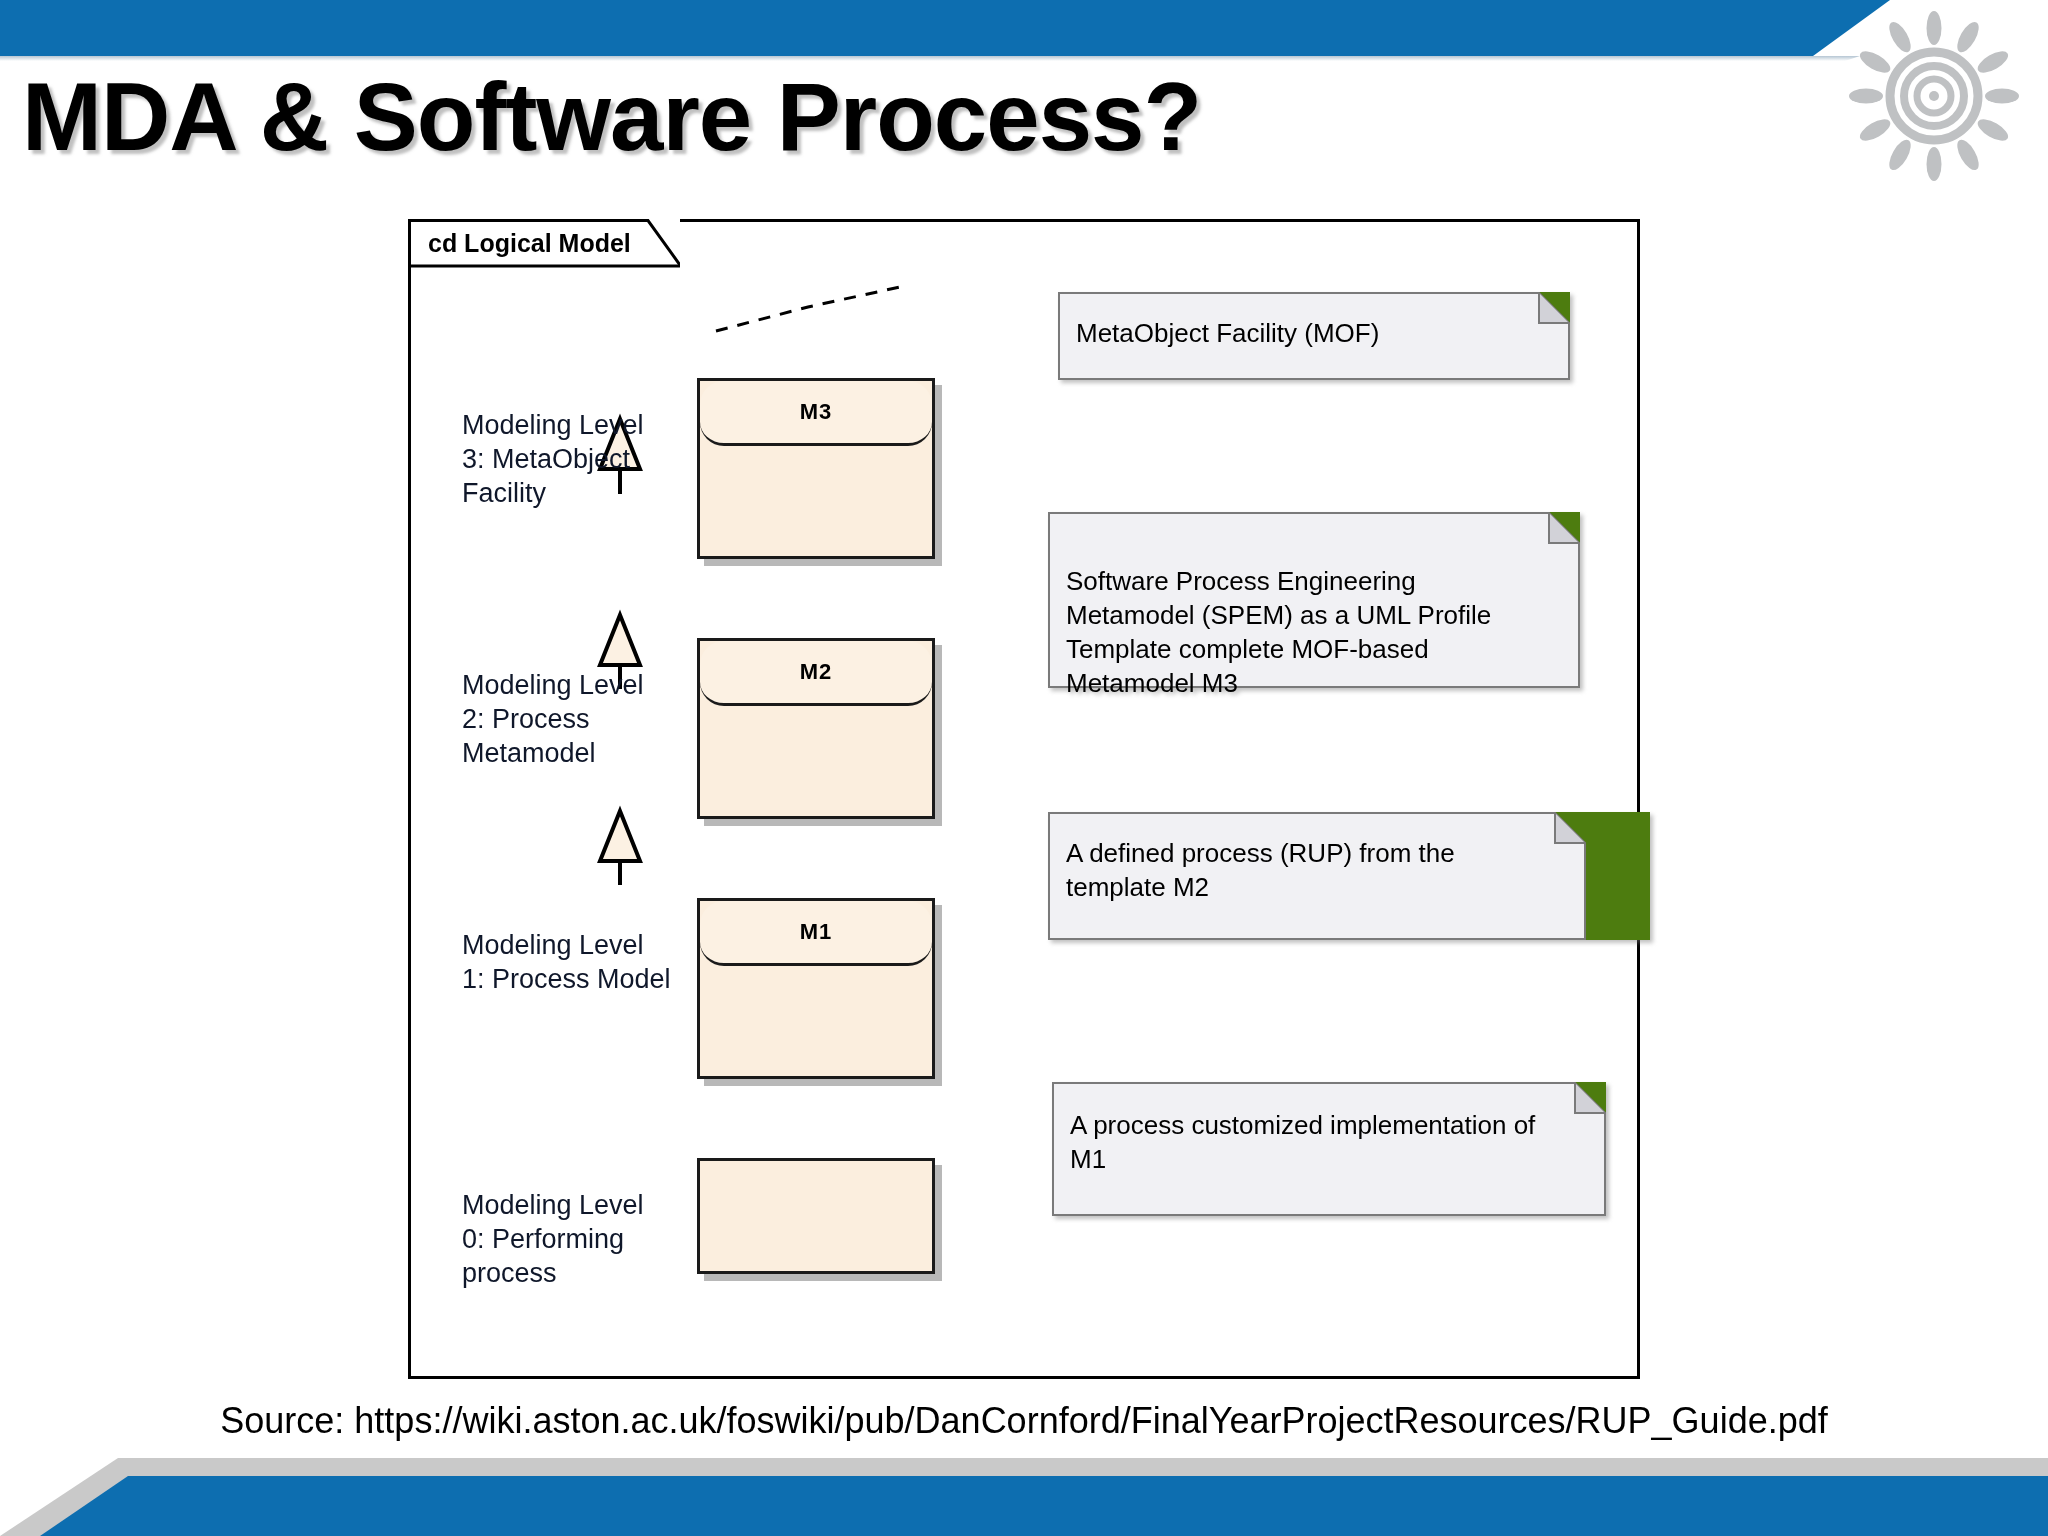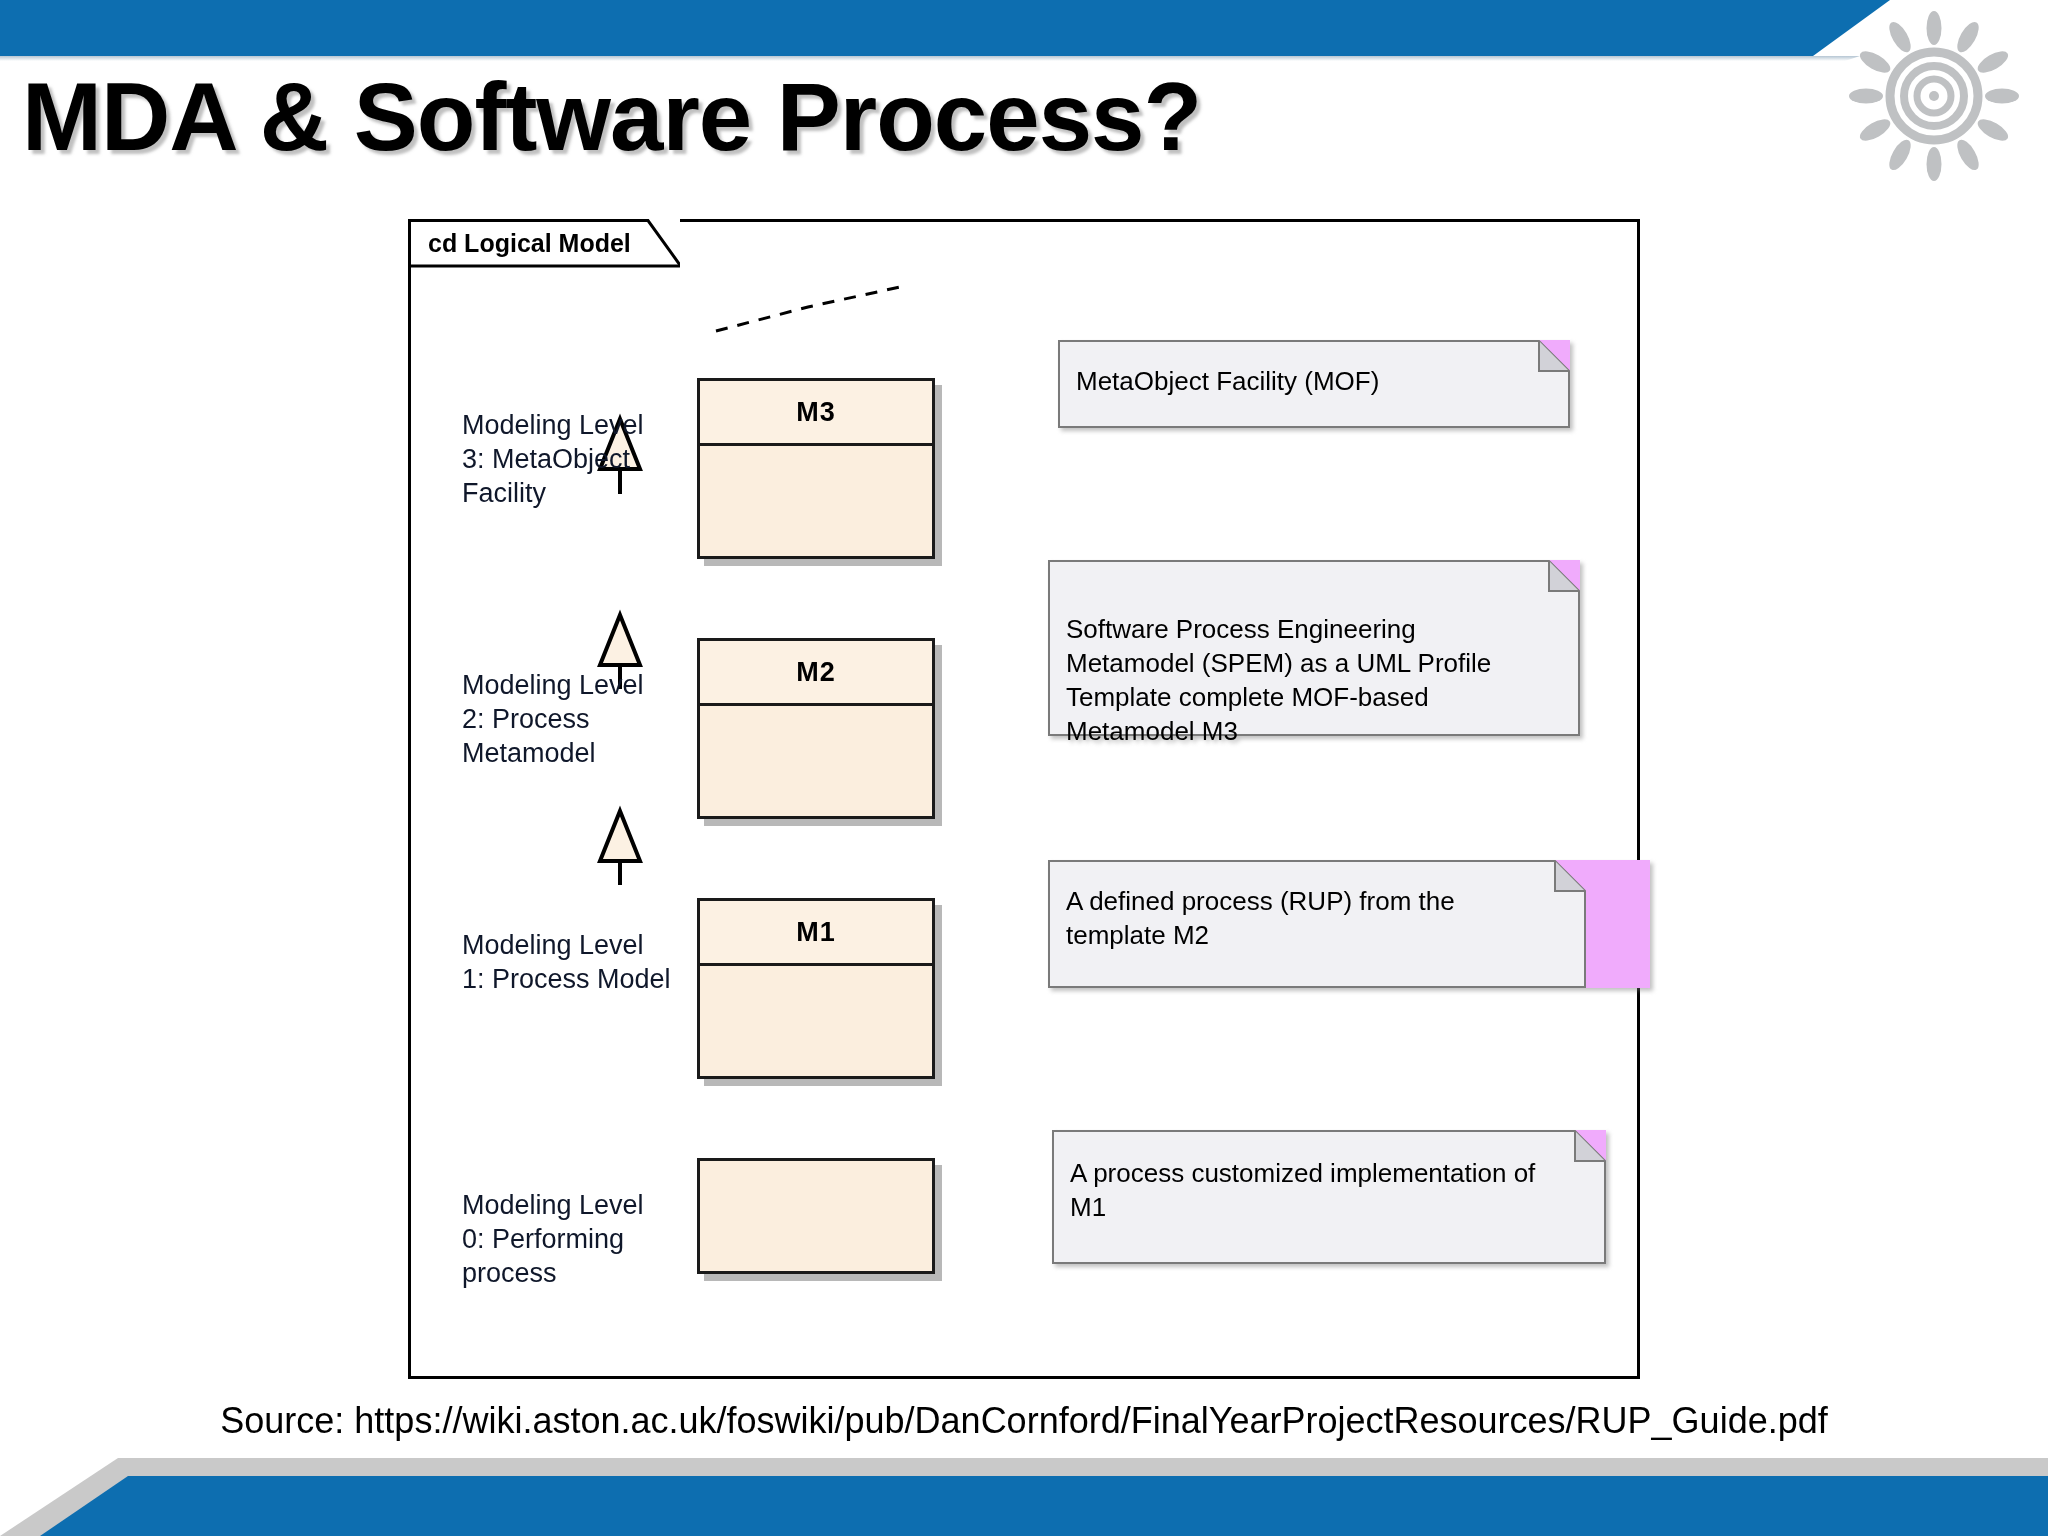--- a/index.html
+++ b/index.html
@@ -90,49 +90,49 @@
     width: 238px;
     background: #FBEEDE;
     border: 3px solid #1a1a1a;
     box-sizing: border-box;
     box-shadow: 7px 7px 0 rgba(160,160,160,0.75);
   }
   .class-box .cb-name {
     height: 62px;
     line-height: 62px;
     text-align: center;
-    font-size: 27px;
+    font-size: 22px;
     font-weight: bold;
     color: #000000;
     border-bottom: 3px solid #1a1a1a;
     background: #FCF1E3;
     letter-spacing: 1px;
+    border-radius: 24px;
   }
   .class-box .cb-body {
     height: 110px;
     background: #FBEEDE;
   }
 
   
   .level-label {
     position: absolute;
     font-size: 27px;
     line-height: 34px;
     color: #0f172a;
     width: 250px;
     white-space: pre-line;
   }
 
   
   .note {
     position: absolute;
-    background: #f0abfc;
+    background: #4d7c0f;
     box-sizing: border-box;
     filter: drop-shadow(3px 3px 2px rgba(120,120,120,0.45));
-    margin-top: 48px;
   }
   .note-svg { position: absolute; left:0; top:0; }
   .note-text {
     position: absolute;
     left: 18px; top: 16px;
     right: 14px;
     font-size: 26px;
     line-height: 34px;
     color: #000000;
     white-space: pre-line;

